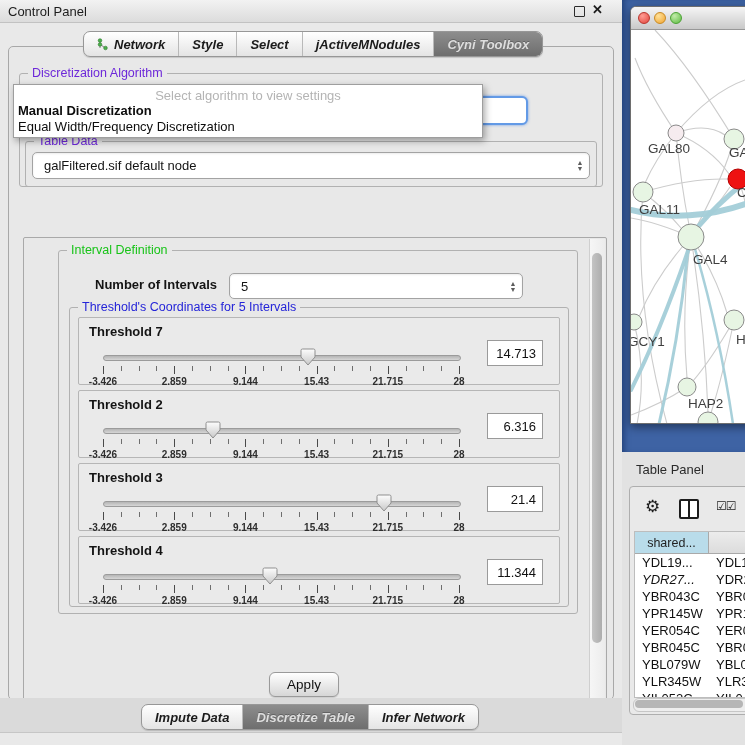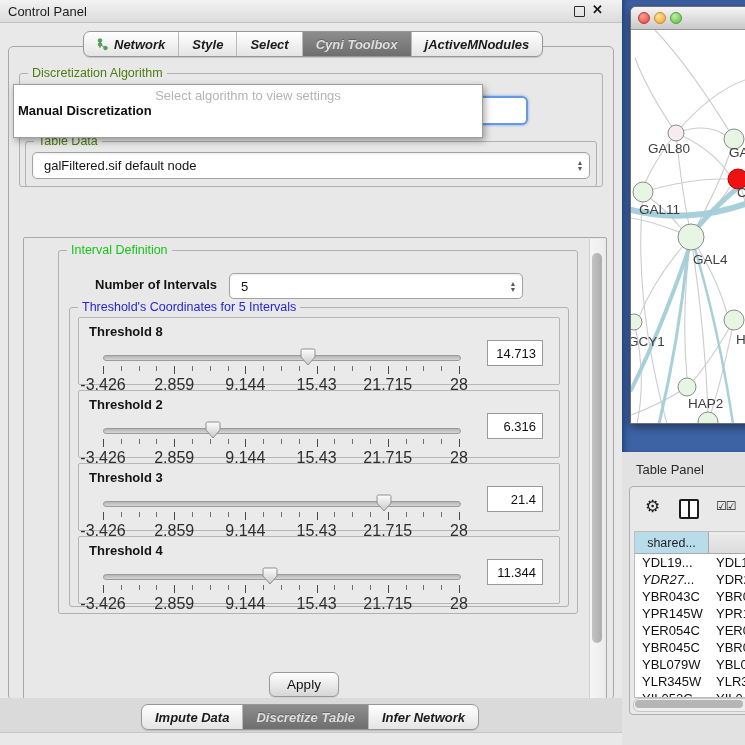--- a/index.html
+++ b/index.html
@@ -54,21 +54,21 @@
   }
   .bottom-strip{
     position:absolute;left:0px;top:698px;width:622px;height:34px;
     background:#dadada;border-bottom:1px solid #c6c6c6;
   }
 
   
   .groupbox{position:absolute;border:1px solid #b1b1b1;border-radius:3px;}
   .group-title{
     position:absolute;top:-8px;left:8px;background:#e8e8e8;padding:0 4px;
-    font-size:12.5px;color:#4d7c0f;white-space:nowrap;
+    font-size:12.5px;color:#6d28d9;white-space:nowrap;
   }
   .group-title.green{color:#17c317;}
   .group-title.blue{color:#2424d8;}
 
   
   .combo{
     position:absolute;background:#ffffff;border:1px solid #a3a3a3;border-radius:5px;
     font-size:13px;color:#141414;display:flex;align-items:center;
     box-shadow:inset 0 1px 2px rgba(0,0,0,.08);
   }
@@ -118,21 +118,21 @@
     position:absolute;left:0;top:9px;width:100%;height:4px;
     background:linear-gradient(#b5b5b5,#d6d6d6);
     border:1px solid #9b9b9b;border-radius:3px;
   }
   .sl-thumb{position:absolute;top:2px;width:16px;height:18px;}
   .sl-ticks{position:absolute;left:0;top:20px;width:100%;height:9px;}
   .sl-ticks .tick{position:absolute;top:0;width:1px;height:5px;background:#6e6e6e;}
   .sl-ticks .tick.major{height:8px;background:#4a4a4a;}
   .sl-labels{position:absolute;left:0;top:30px;width:100%;height:12px;}
   .sl-labels .tlab{
-    position:absolute;transform:translateX(-50%);font-size:16px;font-weight:400;color:#2e2e2e;white-space:nowrap;
+    position:absolute;transform:translateX(-50%);font-size:10px;font-weight:700;color:#2e2e2e;white-space:nowrap;
   }
   .th-value{
     position:absolute;right:16px;top:22px;width:56px;height:26px;background:#fff;
     border:1px solid #9a9a9a;font-size:13px;color:#111;
     display:flex;align-items:center;justify-content:flex-end;padding-right:6px;box-sizing:border-box;
   }
 
   
   #apply-button{
     position:absolute;left:268px;top:671px;width:68px;height:23px;
@@ -232,21 +232,21 @@
           <span class="spinner">
               <i>▲</i>
               <i>▼</i>
             </span>
         </div>
 
         <div class="groupbox" style="left:10px;top:56px;width:498px;height:298px;">
           <span class="group-title blue">Threshold's Coordinates for 5 Intervals</span>
           <div id="threshold-rows" style="position:absolute;left:0;top:9px;width:100%;">
               <div class="th-box">
-                <div class="th-label">Threshold 8</div>
+                <div class="th-label">Threshold 7</div>
                 <div class="slider">
                   <div class="sl-track"></div>
                   <div class="sl-ticks">
                     <span class="tick major" style="left: 0%;"></span>
                     <span class="tick" style="left: 5%;"></span>
                     <span class="tick" style="left: 10%;"></span>
                     <span class="tick" style="left: 15%;"></span>
                     <span class="tick major" style="left: 20%;"></span>
                     <span class="tick" style="left: 25%;"></span>
                     <span class="tick" style="left: 30%;"></span>
@@ -437,20 +437,21 @@
 
     <div id="apply-button" style="left:260px;top:625px;">Apply</div>
   </div>
 
   <div id="algorithm-combo"></div>
 
   <div id="algo-popup">
     <div class="popup-placeholder">Select algorithm to view settings</div>
     <div id="popup-options">
         <div class="popup-option bold">Manual Discretization</div>
+        <div class="popup-option">Equal Width/Frequency Discretization</div>
       </div>
   </div>
 
   <div class="bottom-strip"></div>
   <div class="tabbar" id="bottom-tabs">
       <div class="tab">
         <span>Impute Data</span>
       </div>
       <div class="tab selected">
         <span>Discretize Table</span>
@@ -468,25 +469,25 @@
           <circle cx="8.5" cy="10" r="1.8" fill="#4db04d" stroke="#2f7a2f" stroke-width=".6"></circle>
         </svg>
         <span>Network</span>
       </div>
       <div class="tab">
         <span>Style</span>
       </div>
       <div class="tab">
         <span>Select</span>
       </div>
+      <div class="tab">
+        <span>jActiveMNodules</span>
+      </div>
       <div class="tab selected">
         <span>Cyni Toolbox</span>
-      </div>
-      <div class="tab">
-        <span>jActiveMNodules</span>
       </div>
     </div>
 </div>
 
 <div id="desktop">
   <div id="network-window">
     <div class="win-titlebar">
       <span class="traffic red"></span>
       <span class="traffic yellow"></span>
       <span class="traffic green"></span>

